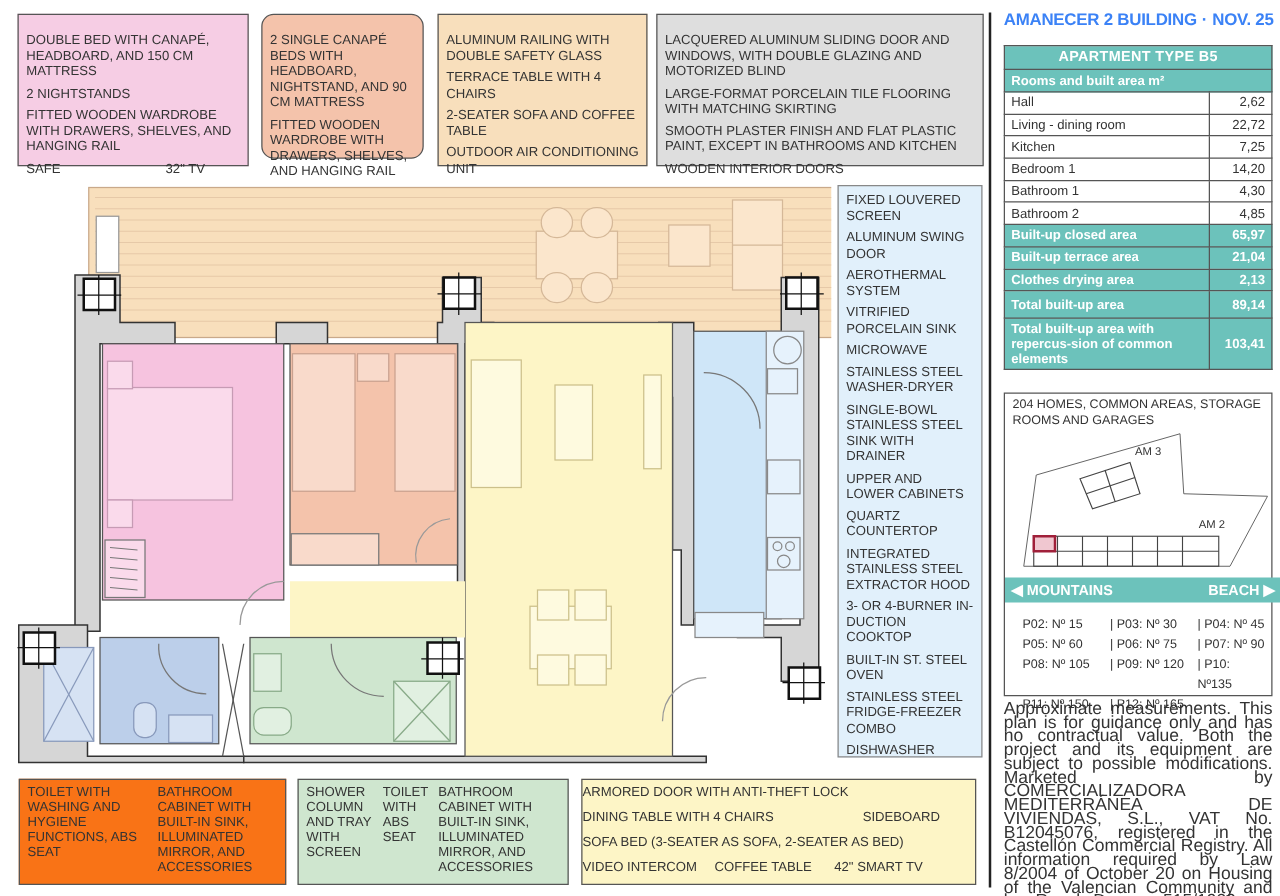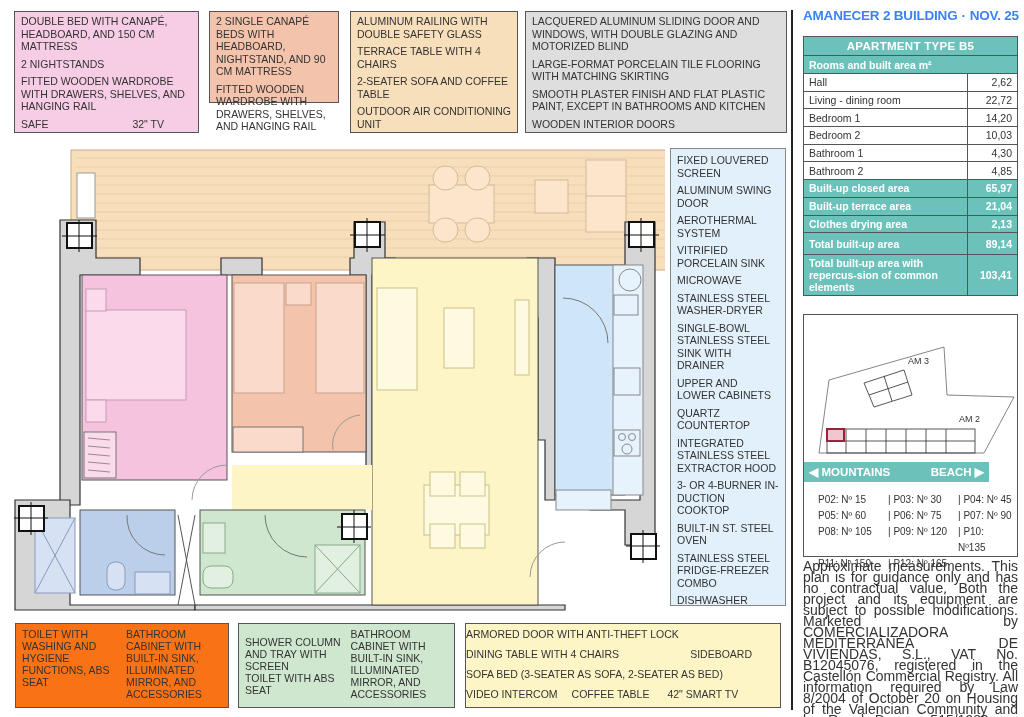--- a/index.html
+++ b/index.html
@@ -1,25 +1,25 @@
 <!DOCTYPE html>
 <html><head>
 <meta charset="utf-8">
 <style>
   * { box-sizing: border-box; margin: 0; padding: 0; }
   html, body { width: 1024px; height: 717px; background: #ffffff; overflow: hidden; }
   body { position: relative; font-family: "Liberation Sans", sans-serif; color: #333; }
 
-  .box { position: absolute; border: 1px solid #555; font-size: 10.5px; line-height: 12.5px; text-transform: uppercase; color: #333; padding: 3px 6px; }
+  .box { position: absolute; border: 1px solid #555; font-size: 10.5px; line-height: 12.5px; text-transform: uppercase; color: #333; padding: 14px 6px; }
   .box p { margin-bottom: 5px; }
   .box p.last { margin-bottom: 0; }
   .row2 { display: flex; justify-content: space-between; }
 
   #box-bed1 { left: 14px; top: 11px; width: 185px; height: 122px; background: #f6cde4; }
-  #box-bed2 { left: 209px; top: 11px; width: 130px; height: 92px; background: #f4c3ab; }
+  #box-bed2 { left: 209px; top: 11px; width: 130px; height: 116px; background: #f4c3ab; border-radius: 10px; }
   #box-terrace { left: 350px; top: 11px; width: 168px; height: 122px; background: #f8dfbc; }
   #box-general { left: 525px; top: 11px; width: 262px; height: 122px; background: #dedede; }
   #box-kitchen { left: 670px; top: 148px; width: 116px; height: 458px; background: #e1f0fb; border-color: #888; }
   #box-bath1 { left: 15px; top: 623px; width: 214px; height: 85px; background: #f97316; }
   #box-bath2 { left: 238px; top: 623px; width: 217px; height: 85px; background: #cfe6cf; }
   #box-living { left: 465px; top: 623px; width: 316px; height: 85px; background: #fdf5c6; }
 
   .cols2 { display: flex; gap: 8px; }
   .cols2 > div { flex: 1; }
 
@@ -36,21 +36,21 @@
   #area-table td { border: 1px solid #555; padding: 2px 5px; height: 17.7px; }
   #area-table td.v { text-align: right; width: 50px; }
   #area-table .hdr td { background: #6cc2bb; color: #fff; font-weight: bold; text-align: center; font-size: 11.5px; height: 19px; letter-spacing: 0.3px; }
   #area-table .sub td { background: #6cc2bb; color: #fff; font-weight: bold; text-align: left; height: 18px; }
   #area-table .tot td { background: #6cc2bb; color: #fff; font-weight: bold; }
   #area-table .tot2 td { height: 36px; line-height: 12px; }
 
   #site-box { position: absolute; left: 803px; top: 314px; width: 215px; height: 243px; border: 1px solid #555; }
   #site-box .site-title { font-size: 10px; line-height: 12.5px; padding: 3px 6px; text-transform: uppercase; color: #333; }
   #site-svg { position: absolute; left: 0; top: 30px; }
-  #dir-bar { position: absolute; left: 0; top: 147px; width: 185px; height: 20px; background: #6cc2bb; color: #fff; font-weight: bold; font-size: 11.5px; display: flex; justify-content: space-between; align-items: center; padding: 0 5px; text-align: center; }
+  #dir-bar { position: absolute; left: 0; top: 147px; width: 221px; height: 20px; background: #6cc2bb; color: #fff; font-weight: bold; font-size: 11.5px; display: flex; justify-content: space-between; align-items: center; padding: 0 5px; text-align: center; }
   #dir-bar .arrow { display: inline-block; font-size: 12px; }
   #floor-grid { position: absolute; left: 14px; top: 177px; width: 195px; font-size: 10px; line-height: 16px; display: grid; grid-template-columns: 70px 70px 55px; }
 
   #disclaimer { position: absolute; left: 803px; top: 561px; width: 215px; font-size: 14px; line-height: 11px; text-align: justify; color: #333; }
 
   
   #plan { position: absolute; left: 0; top: 140px; }
 </style>
 </head>
 <body>
@@ -100,21 +100,21 @@
   <p>STAINLESS STEEL FRIDGE-FREEZER COMBO</p>
   <p class="last">DISHWASHER</p>
 </div>
 
 <div class="box cols2" id="box-bath1" style="padding:4px 6px;line-height:12px;">
   <div>TOILET WITH WASHING AND HYGIENE FUNCTIONS, ABS SEAT</div>
   <div>BATHROOM CABINET WITH BUILT-IN SINK, ILLUMINATED MIRROR, AND ACCESSORIES</div>
 </div>
 
 <div class="box cols2" id="box-bath2" style="padding:4px 6px;line-height:12px;">
-  <div style="display:flex;flex-direction:column;justify-content:center;">
+  <div style="display:flex;flex-direction:row;justify-content:center;">
     <span>SHOWER COLUMN AND TRAY WITH SCREEN</span>
     <span>TOILET WITH ABS SEAT</span>
   </div>
   <div>BATHROOM CABINET WITH BUILT-IN SINK, ILLUMINATED MIRROR, AND ACCESSORIES</div>
 </div>
 
 <div class="box" id="box-living" style="padding:4px 0;line-height:12px;">
   <p style="margin-bottom:8px">ARMORED DOOR WITH ANTI-THEFT LOCK</p>
   <p class="row2" style="margin-bottom:8px;padding-right:28px">
     <span>DINING TABLE WITH 4 CHAIRS</span>
@@ -284,26 +284,26 @@
       </tr>
   <tr>
         <td>Hall</td>
         <td class="v">2,62</td>
       </tr>
   <tr>
         <td>Living - dining room</td>
         <td class="v">22,72</td>
       </tr>
   <tr>
+        <td>Kitchen</td>
+        <td class="v">7,25</td>
+      </tr>
+  <tr>
         <td>Bedroom 1</td>
         <td class="v">14,20</td>
-      </tr>
-  <tr>
-        <td>Bedroom 2</td>
-        <td class="v">10,03</td>
       </tr>
   <tr>
         <td>Bathroom 1</td>
         <td class="v">4,30</td>
       </tr>
   <tr>
         <td>Bathroom 2</td>
         <td class="v">4,85</td>
       </tr>
   <tr class="tot">
@@ -323,20 +323,21 @@
         <td class="v">89,14</td>
       </tr>
   <tr class="tot tot2">
         <td>Total built-up area with repercus-sion of common elements</td>
         <td class="v">103,41</td>
       </tr>
 </tbody>
   </table>
 
 <div id="site-box">
+  <div class="site-title">204 HOMES, COMMON AREAS, STORAGE ROOMS AND GARAGES</div>
   <svg id="site-svg" width="213" height="115" viewBox="0 0 213 115" xmlns="http://www.w3.org/2000/svg">
     <path d="M25 35 L140 2 L143 50 L210 52 L180 108 L15 108 Z" fill="#fff" stroke="#666" stroke-width="0.8"></path>
     <g fill="none" stroke="#444" stroke-width="0.9">
       <path d="M60 38 L100 25 L108 50 L70 62 Z"></path>
       <line x1="80" y1="31" x2="88" y2="56"></line>
         <line x1="65" y1="50" x2="104" y2="37"></line>
       <rect x="23" y="84" width="148" height="24"></rect>
       <line x1="23" y1="96" x2="171" y2="96"></line>
       <line x1="42" y1="84" x2="42" y2="108"></line>
         <line x1="62" y1="84" x2="62" y2="108"></line>

